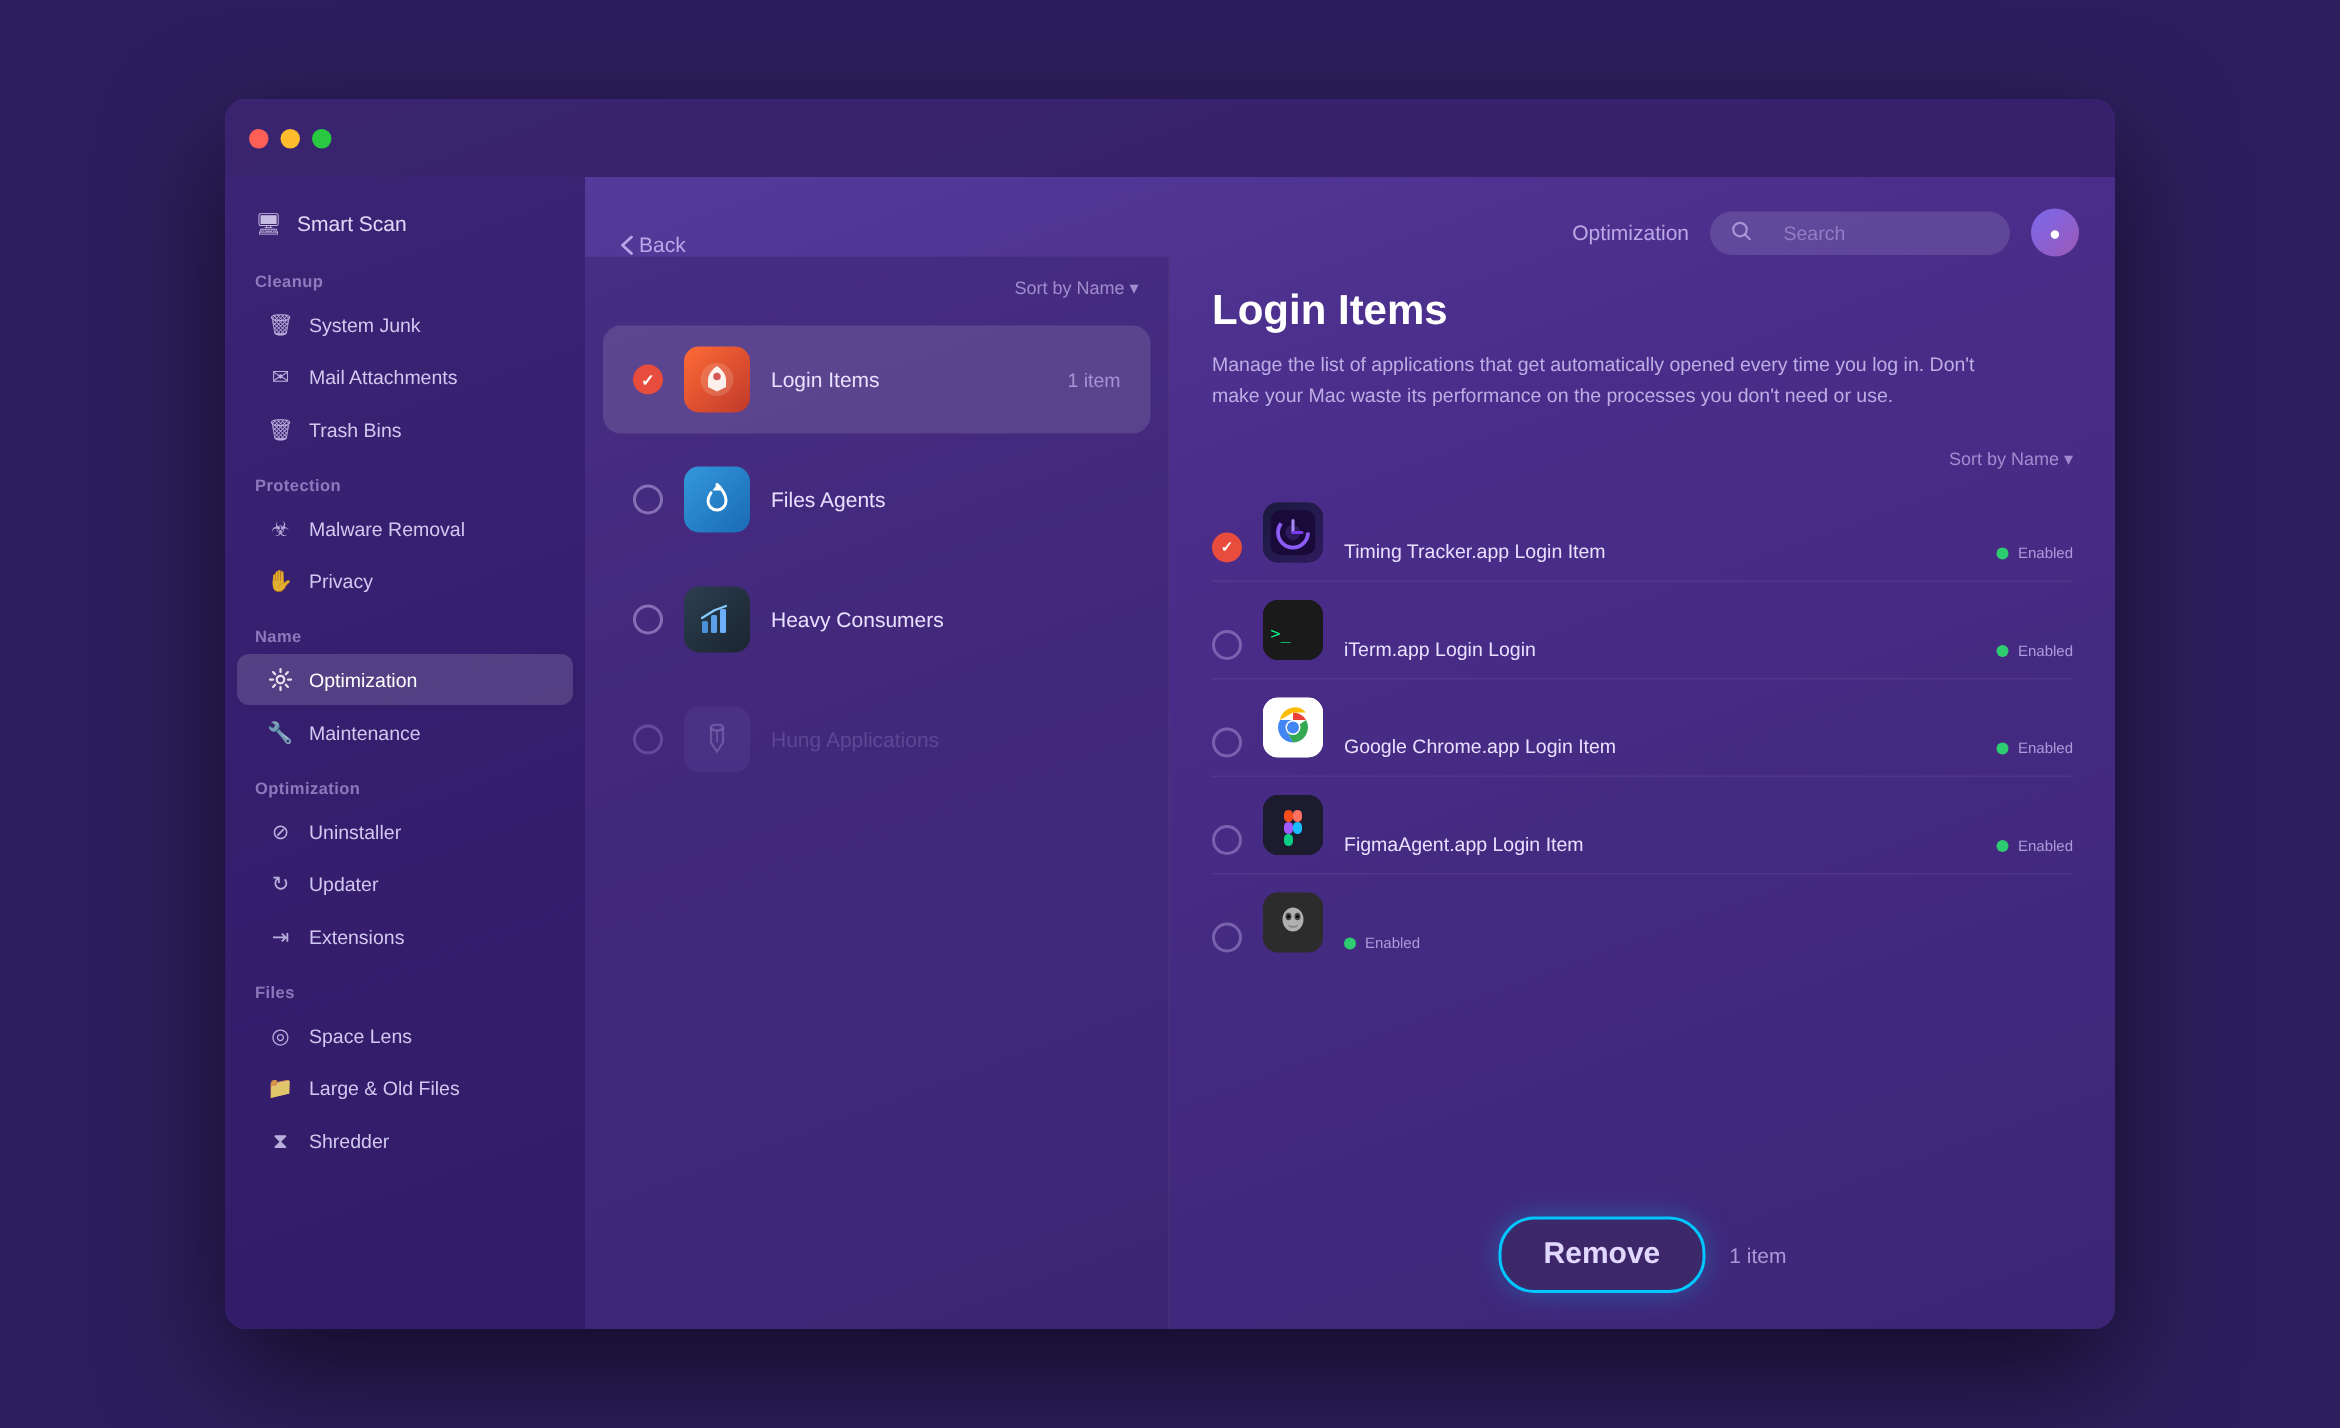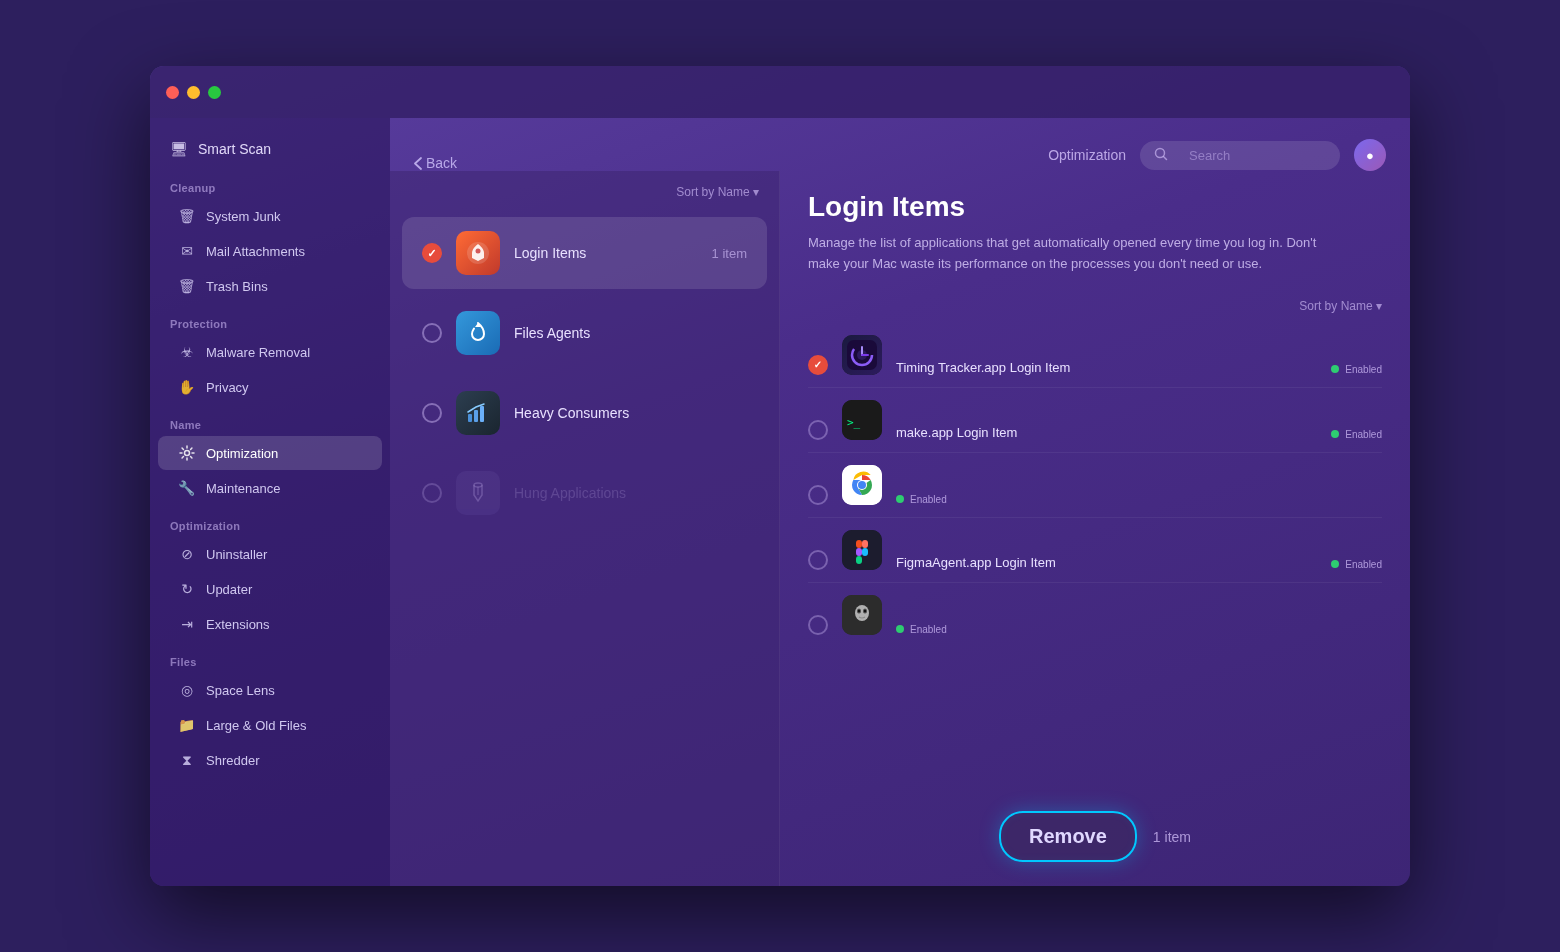--- a/index.html
+++ b/index.html
@@ -557,41 +557,42 @@
             </div>
 
             <div class="login-item-row">
               <div class="login-item-radio"></div>
               <div class="login-item-app-icon iterm-icon">
                 <svg width="40" height="40" viewBox="0 0 40 40">
                   <rect width="40" height="40" rx="8" fill="#1a1a1a"></rect>
                   <text x="5" y="26" font-family="monospace" font-size="11" fill="#00ff88">&gt;_</text>
                 </svg>
               </div>
-              <span class="login-item-name">make.app Login Item</span>
+              <span class="login-item-name">iTerm.app Login Login</span>
               <div class="login-item-status">
                 <div class="status-dot"></div>
                 <span>Enabled</span>
               </div>
             </div>
 
             <div class="login-item-row">
               <div class="login-item-radio"></div>
               <div class="login-item-app-icon chrome-icon">
                 <svg width="40" height="40" viewBox="0 0 40 40">
                   <rect width="40" height="40" rx="8" fill="white"></rect>
                   <circle cx="20" cy="20" r="10" fill="none" stroke="#e8e8e8" stroke-width="0"></circle>
                   <path d="M20 10 A10 10 0 0 1 28.66 15 H20 Z" fill="#EA4335"></path>
                   <path d="M28.66 15 A10 10 0 0 1 20 30 L16.34 23.5 Z" fill="#34A853"></path>
                   <path d="M20 30 A10 10 0 0 1 11.34 15 H20 L16.34 23.5 Z" fill="#4285F4"></path>
                   <path d="M20 10 H28.66 A10 10 0 0 0 11.34 15 Z" fill="#FBBC04"></path>
                   <circle cx="20" cy="20" r="5" fill="white"></circle>
                   <circle cx="20" cy="20" r="4" fill="#4285F4"></circle>
                 </svg>
               </div>
+              <span class="login-item-name">Google Chrome.app Login Item</span>
               <div class="login-item-status">
                 <div class="status-dot"></div>
                 <span>Enabled</span>
               </div>
             </div>
 
             <div class="login-item-row">
               <div class="login-item-radio"></div>
               <div class="login-item-app-icon figma-icon">
                 <svg width="40" height="40" viewBox="0 0 40 40">

